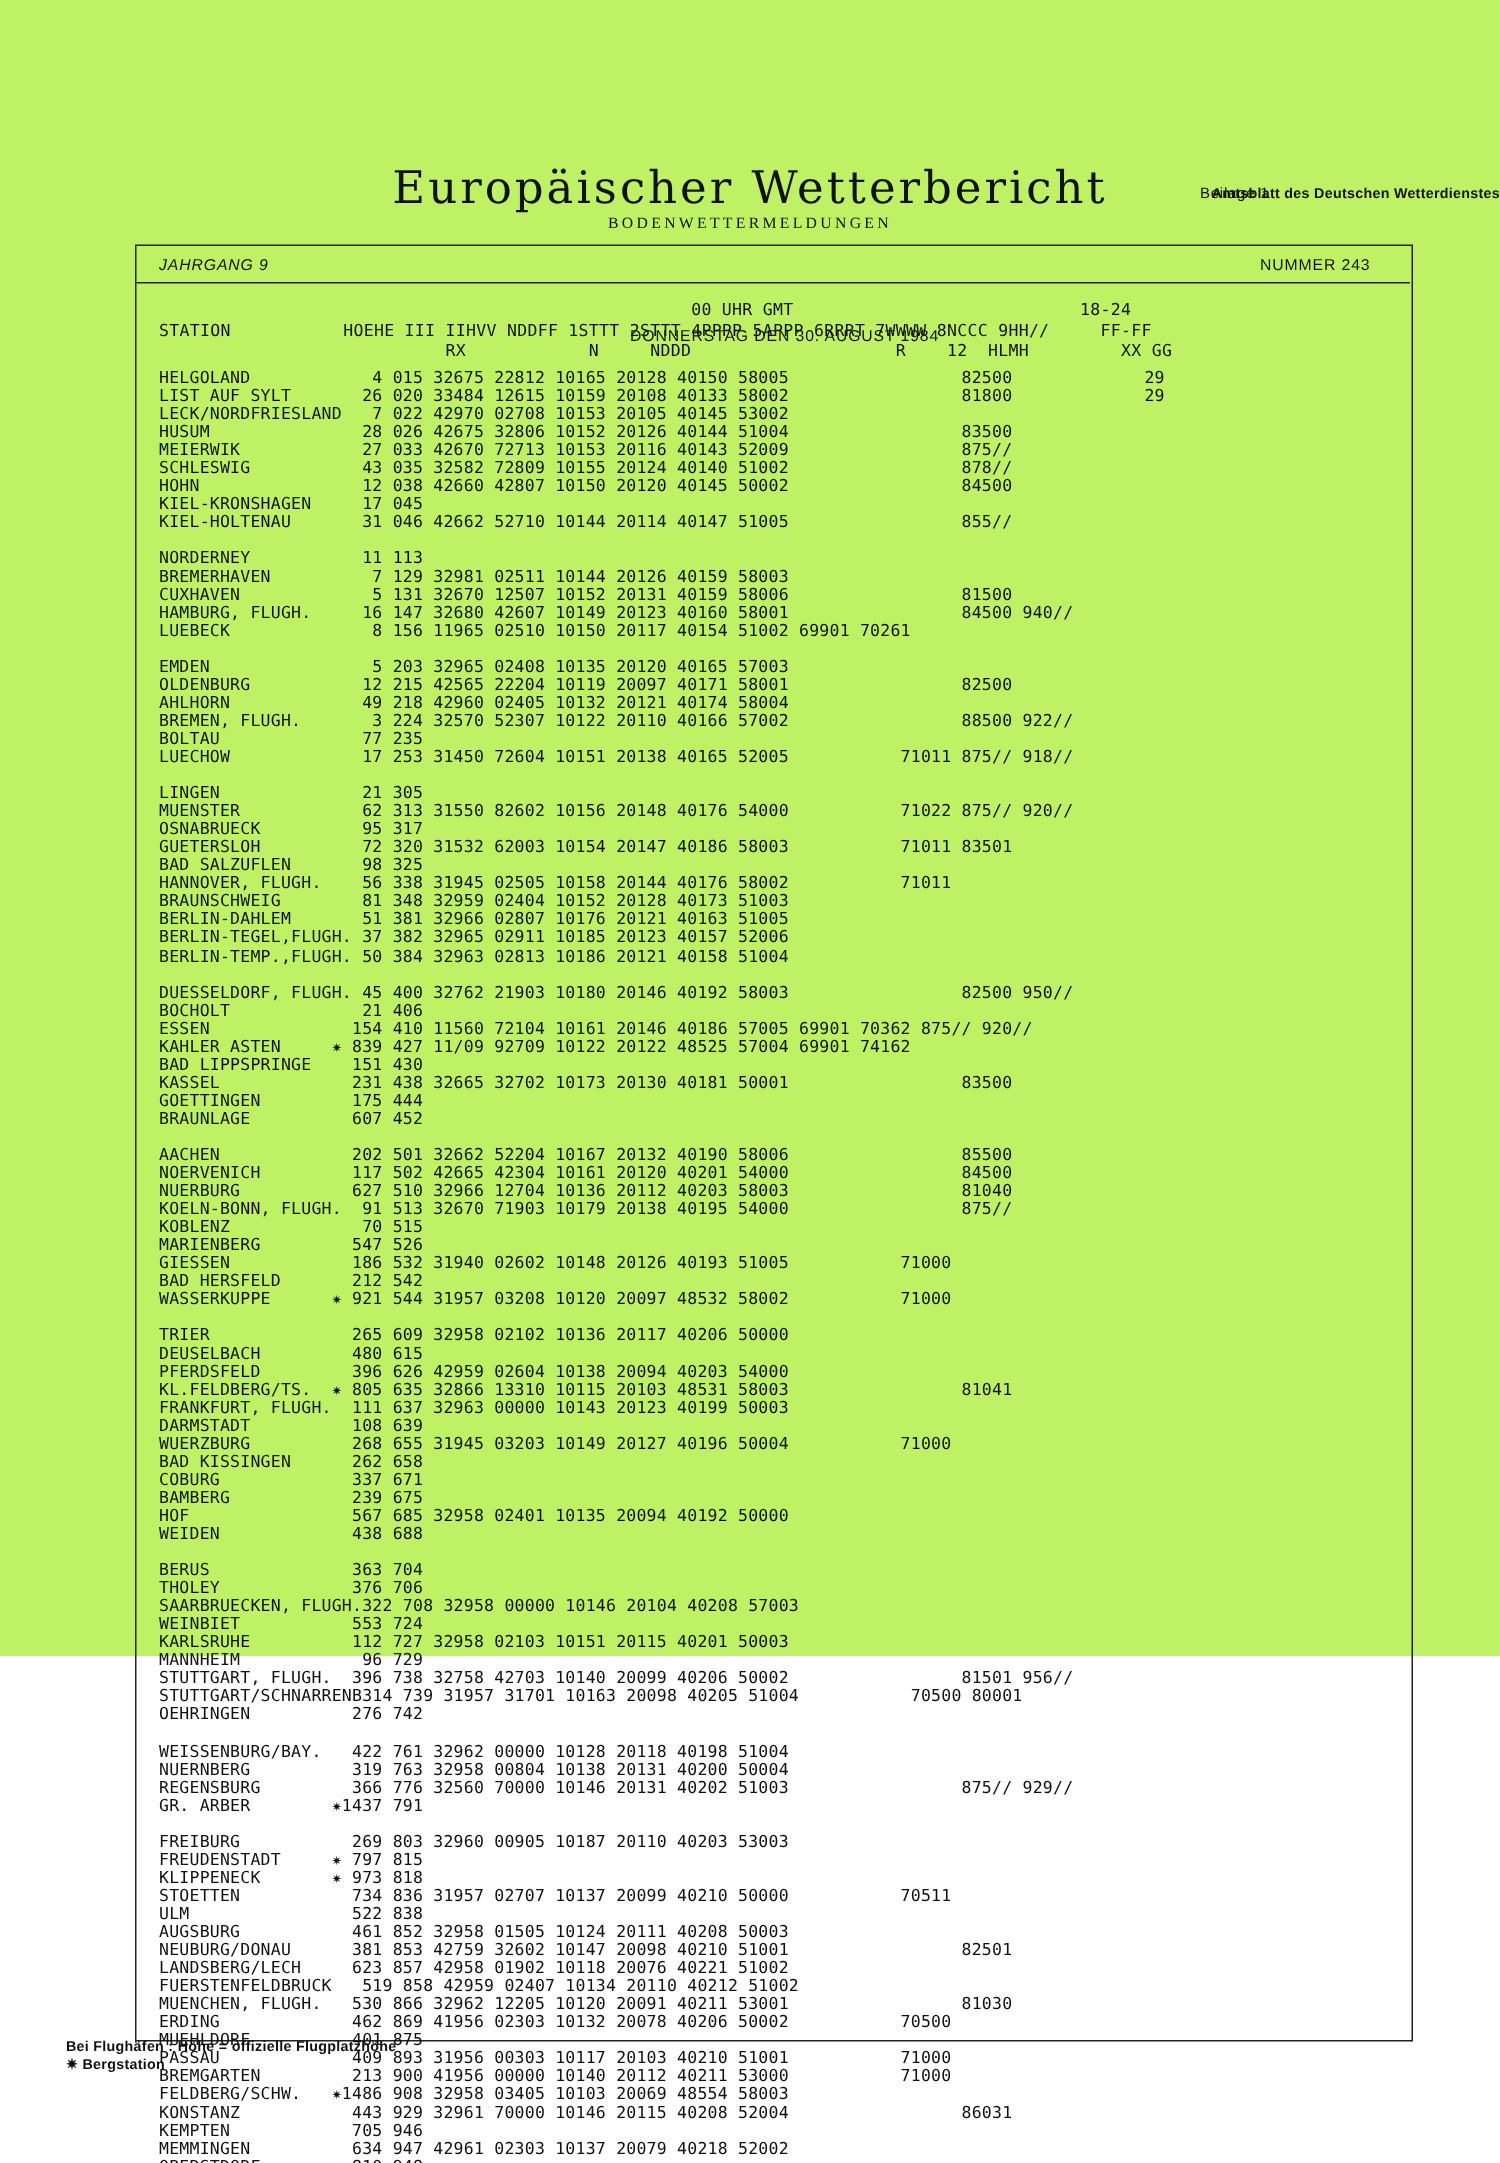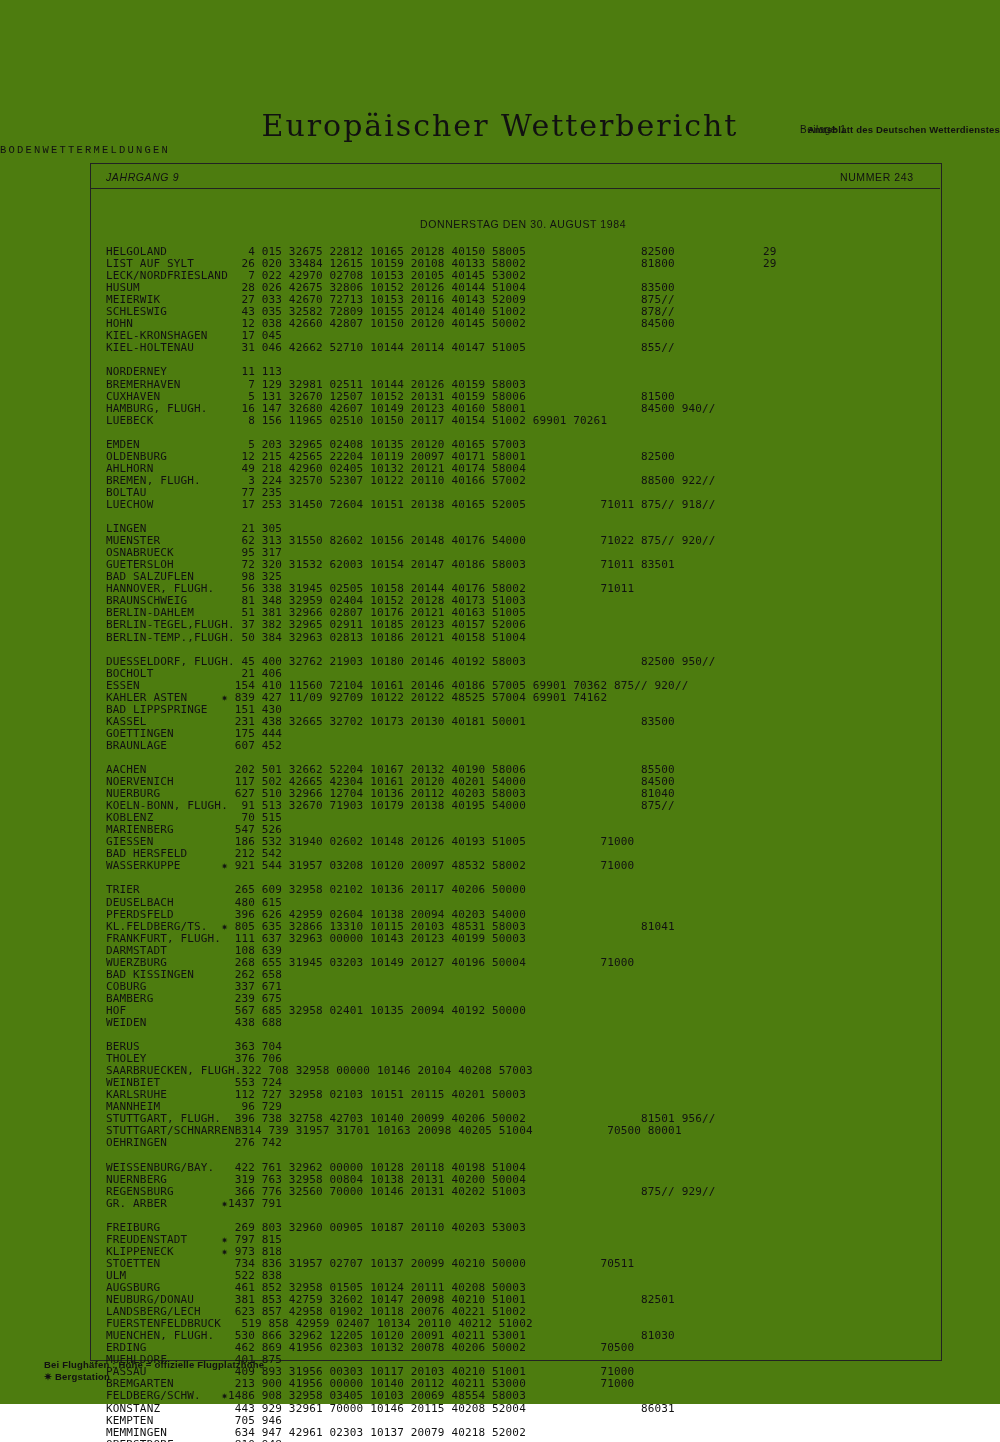--- a/index.html
+++ b/index.html
@@ -5,22 +5,22 @@
   html,body{margin:0;padding:0;background:#fff;}
   body{
     width:1000px;height:1442px;
     font-family:"DejaVu Sans Mono", monospace;
     color:#111;
     position:relative;
     overflow:hidden;
   }
   .page{
     position:absolute;
-    left:0;top:0;width:1000px;height:1404px;
-    background:#4d7c0f;
+    left:0;top:0;width:1000px;height:1104px;
+    background:#bef264;
   }
   .title{
     position:absolute;top:88px;left:0;width:1000px;
     text-align:center;
     font-family:"DejaVu Serif", serif;
     font-size:30px;
     letter-spacing:2px;
     font-weight:normal;
   }
   .subtitle{
@@ -33,22 +33,22 @@
   }
   .beilage{
     position:absolute;top:124px;left:800px;
     font-family:"Liberation Sans", sans-serif;
     font-size:10px;
     letter-spacing:.5px;
     text-align:right;
   }
   .section-label{
     position:absolute;top:144px;left:0;width:1000px;
-    text-align:left;
-    font-family:Liberation Mono, monospace;
+    text-align:center;
+    font-family:Liberation Serif, serif;
     font-size:10.5px;
     letter-spacing:2.2px;
   }
   .frame{
     position:absolute;
     left:90px;top:163px;
     width:852px;height:1198px;
     border:1.6px solid #222;
     box-sizing:border-box;
   }
@@ -102,20 +102,21 @@
 
   <div class="frame"></div>
 
   <div class="hdrrow">
     <span class="jahrgang">JAHRGANG   9</span>
     <span class="datum">DONNERSTAG DEN 30. AUGUST     1984</span>
     <span class="nummer">NUMMER  243</span>
   </div>
   <div class="hdr-rule"></div>
 
+  <div class="colhdr"><span class="row">                                                    00 UHR GMT                            18-24</span><span class="row">STATION           HOEHE III IIHVV NDDFF 1STTT 2STTT 4PPPP 5APPP 6RRRT 7WWWW 8NCCC 9HH//     FF-FF</span><span class="row">                            RX            N     NDDD                    R    12  HLMH         XX GG</span></div>
 
   <div class="table" id="table-body"><span class="row">HELGOLAND            4 015 32675 22812 10165 20128 40150 58005                 82500             29</span><span class="row">LIST AUF SYLT       26 020 33484 12615 10159 20108 40133 58002                 81800             29</span><span class="row">LECK/NORDFRIESLAND   7 022 42970 02708 10153 20105 40145 53002</span><span class="row">HUSUM               28 026 42675 32806 10152 20126 40144 51004                 83500</span><span class="row">MEIERWIK            27 033 42670 72713 10153 20116 40143 52009                 875//</span><span class="row">SCHLESWIG           43 035 32582 72809 10155 20124 40140 51002                 878//</span><span class="row">HOHN                12 038 42660 42807 10150 20120 40145 50002                 84500</span><span class="row">KIEL-KRONSHAGEN     17 045</span><span class="row">KIEL-HOLTENAU       31 046 42662 52710 10144 20114 40147 51005                 855//</span><span class="row blank">&nbsp;</span><span class="row">NORDERNEY           11 113</span><span class="row">BREMERHAVEN          7 129 32981 02511 10144 20126 40159 58003</span><span class="row">CUXHAVEN             5 131 32670 12507 10152 20131 40159 58006                 81500</span><span class="row">HAMBURG, FLUGH.     16 147 32680 42607 10149 20123 40160 58001                 84500 940//</span><span class="row">LUEBECK              8 156 11965 02510 10150 20117 40154 51002 69901 70261</span><span class="row blank">&nbsp;</span><span class="row">EMDEN                5 203 32965 02408 10135 20120 40165 57003</span><span class="row">OLDENBURG           12 215 42565 22204 10119 20097 40171 58001                 82500</span><span class="row">AHLHORN             49 218 42960 02405 10132 20121 40174 58004</span><span class="row">BREMEN, FLUGH.       3 224 32570 52307 10122 20110 40166 57002                 88500 922//</span><span class="row">BOLTAU              77 235</span><span class="row">LUECHOW             17 253 31450 72604 10151 20138 40165 52005           71011 875// 918//</span><span class="row blank">&nbsp;</span><span class="row">LINGEN              21 305</span><span class="row">MUENSTER            62 313 31550 82602 10156 20148 40176 54000           71022 875// 920//</span><span class="row">OSNABRUECK          95 317</span><span class="row">GUETERSLOH          72 320 31532 62003 10154 20147 40186 58003           71011 83501</span><span class="row">BAD SALZUFLEN       98 325</span><span class="row">HANNOVER, FLUGH.    56 338 31945 02505 10158 20144 40176 58002           71011</span><span class="row">BRAUNSCHWEIG        81 348 32959 02404 10152 20128 40173 51003</span><span class="row">BERLIN-DAHLEM       51 381 32966 02807 10176 20121 40163 51005</span><span class="row">BERLIN-TEGEL,FLUGH. 37 382 32965 02911 10185 20123 40157 52006</span><span class="row">BERLIN-TEMP.,FLUGH. 50 384 32963 02813 10186 20121 40158 51004</span><span class="row blank">&nbsp;</span><span class="row">DUESSELDORF, FLUGH. 45 400 32762 21903 10180 20146 40192 58003                 82500 950//</span><span class="row">BOCHOLT             21 406</span><span class="row">ESSEN              154 410 11560 72104 10161 20146 40186 57005 69901 70362 875// 920//</span><span class="row">KAHLER ASTEN     ✷ 839 427 11/09 92709 10122 20122 48525 57004 69901 74162</span><span class="row">BAD LIPPSPRINGE    151 430</span><span class="row">KASSEL             231 438 32665 32702 10173 20130 40181 50001                 83500</span><span class="row">GOETTINGEN         175 444</span><span class="row">BRAUNLAGE          607 452</span><span class="row blank">&nbsp;</span><span class="row">AACHEN             202 501 32662 52204 10167 20132 40190 58006                 85500</span><span class="row">NOERVENICH         117 502 42665 42304 10161 20120 40201 54000                 84500</span><span class="row">NUERBURG           627 510 32966 12704 10136 20112 40203 58003                 81040</span><span class="row">KOELN-BONN, FLUGH.  91 513 32670 71903 10179 20138 40195 54000                 875//</span><span class="row">KOBLENZ             70 515</span><span class="row">MARIENBERG         547 526</span><span class="row">GIESSEN            186 532 31940 02602 10148 20126 40193 51005           71000</span><span class="row">BAD HERSFELD       212 542</span><span class="row">WASSERKUPPE      ✷ 921 544 31957 03208 10120 20097 48532 58002           71000</span><span class="row blank">&nbsp;</span><span class="row">TRIER              265 609 32958 02102 10136 20117 40206 50000</span><span class="row">DEUSELBACH         480 615</span><span class="row">PFERDSFELD         396 626 42959 02604 10138 20094 40203 54000</span><span class="row">KL.FELDBERG/TS.  ✷ 805 635 32866 13310 10115 20103 48531 58003                 81041</span><span class="row">FRANKFURT, FLUGH.  111 637 32963 00000 10143 20123 40199 50003</span><span class="row">DARMSTADT          108 639</span><span class="row">WUERZBURG          268 655 31945 03203 10149 20127 40196 50004           71000</span><span class="row">BAD KISSINGEN      262 658</span><span class="row">COBURG             337 671</span><span class="row">BAMBERG            239 675</span><span class="row">HOF                567 685 32958 02401 10135 20094 40192 50000</span><span class="row">WEIDEN             438 688</span><span class="row blank">&nbsp;</span><span class="row">BERUS              363 704</span><span class="row">THOLEY             376 706</span><span class="row">SAARBRUECKEN, FLUGH.322 708 32958 00000 10146 20104 40208 57003</span><span class="row">WEINBIET           553 724</span><span class="row">KARLSRUHE          112 727 32958 02103 10151 20115 40201 50003</span><span class="row">MANNHEIM            96 729</span><span class="row">STUTTGART, FLUGH.  396 738 32758 42703 10140 20099 40206 50002                 81501 956//</span><span class="row">STUTTGART/SCHNARRENB314 739 31957 31701 10163 20098 40205 51004           70500 80001</span><span class="row">OEHRINGEN          276 742</span><span class="row blank">&nbsp;</span><span class="row">WEISSENBURG/BAY.   422 761 32962 00000 10128 20118 40198 51004</span><span class="row">NUERNBERG          319 763 32958 00804 10138 20131 40200 50004</span><span class="row">REGENSBURG         366 776 32560 70000 10146 20131 40202 51003                 875// 929//</span><span class="row">GR. ARBER        ✷1437 791</span><span class="row blank">&nbsp;</span><span class="row">FREIBURG           269 803 32960 00905 10187 20110 40203 53003</span><span class="row">FREUDENSTADT     ✷ 797 815</span><span class="row">KLIPPENECK       ✷ 973 818</span><span class="row">STOETTEN           734 836 31957 02707 10137 20099 40210 50000           70511</span><span class="row">ULM                522 838</span><span class="row">AUGSBURG           461 852 32958 01505 10124 20111 40208 50003</span><span class="row">NEUBURG/DONAU      381 853 42759 32602 10147 20098 40210 51001                 82501</span><span class="row">LANDSBERG/LECH     623 857 42958 01902 10118 20076 40221 51002</span><span class="row">FUERSTENFELDBRUCK   519 858 42959 02407 10134 20110 40212 51002</span><span class="row">MUENCHEN, FLUGH.   530 866 32962 12205 10120 20091 40211 53001                 81030</span><span class="row">ERDING             462 869 41956 02303 10132 20078 40206 50002           70500</span><span class="row">MUEHLDORF          401 875</span><span class="row">PASSAU             409 893 31956 00303 10117 20103 40210 51001           71000</span><span class="row">BREMGARTEN         213 900 41956 00000 10140 20112 40211 53000           71000</span><span class="row">FELDBERG/SCHW.   ✷1486 908 32958 03405 10103 20069 48554 58003</span><span class="row">KONSTANZ           443 929 32961 70000 10146 20115 40208 52004                 86031</span><span class="row">KEMPTEN            705 946</span><span class="row">MEMMINGEN          634 947 42961 02303 10137 20079 40218 52002</span><span class="row">OBERSTDORF       ✷ 810 948</span></div>
 
   <div class="footnote">
     <div>Bei Flughäfen : Höhe = offizielle Flugplatzhöhe</div>
     <div>✷ Bergstation</div>
   </div>
 
 </div>
 

